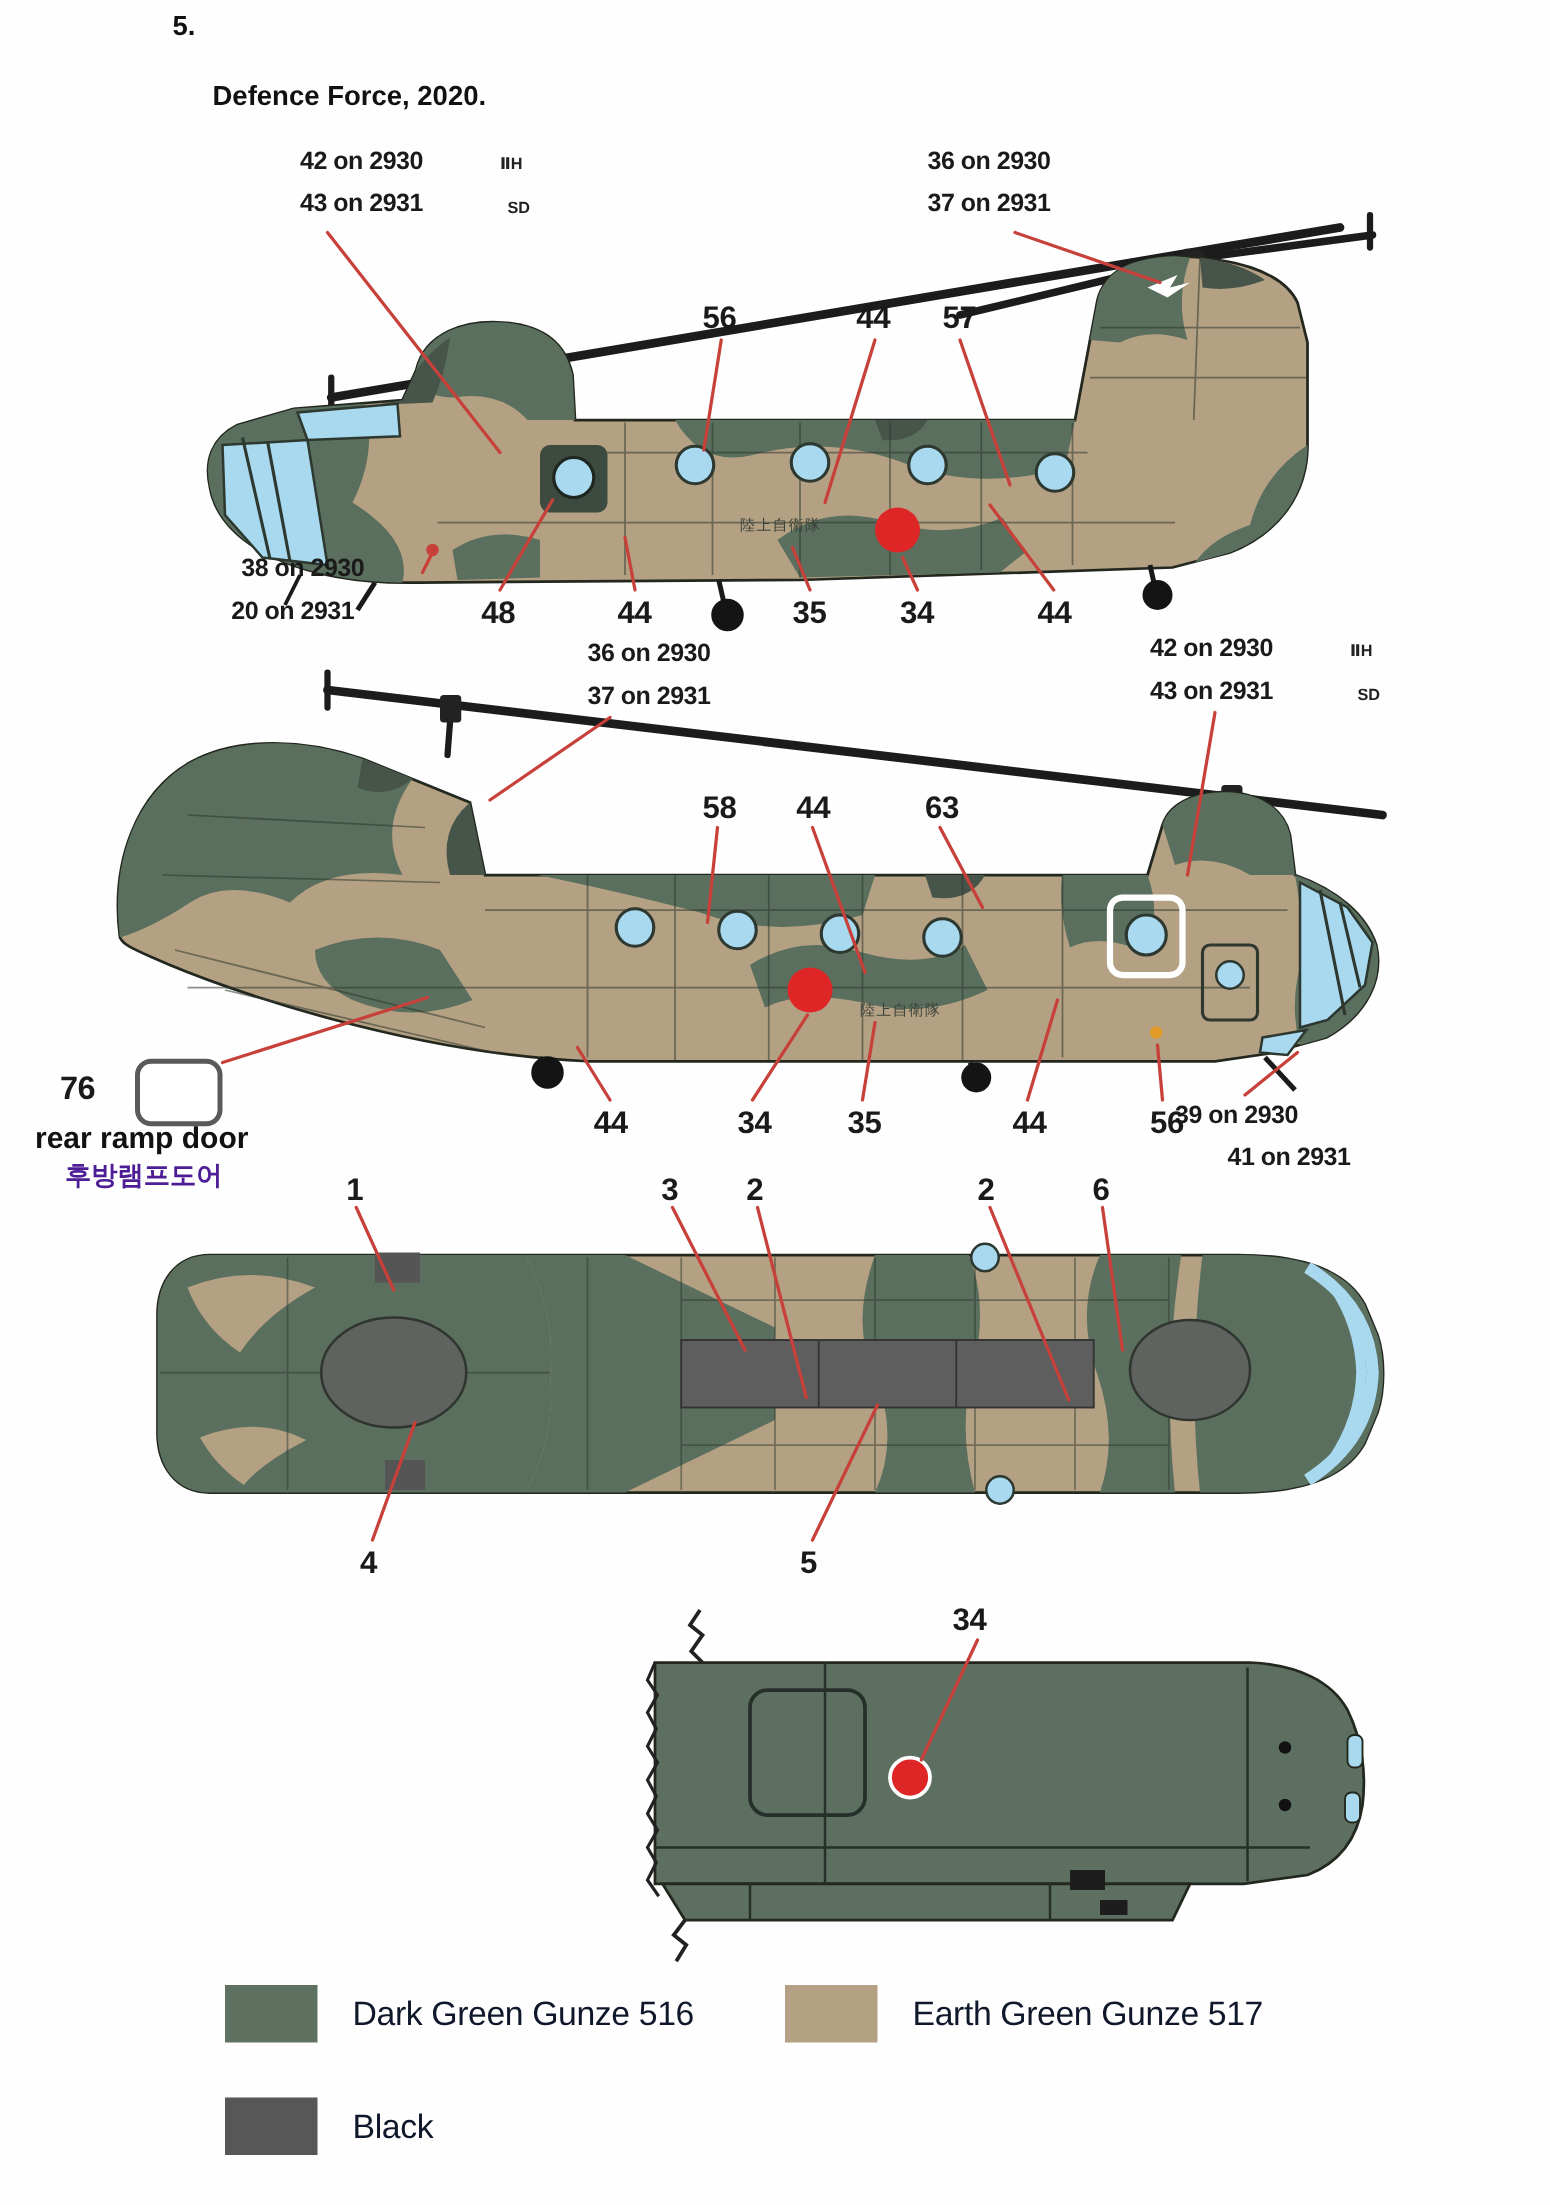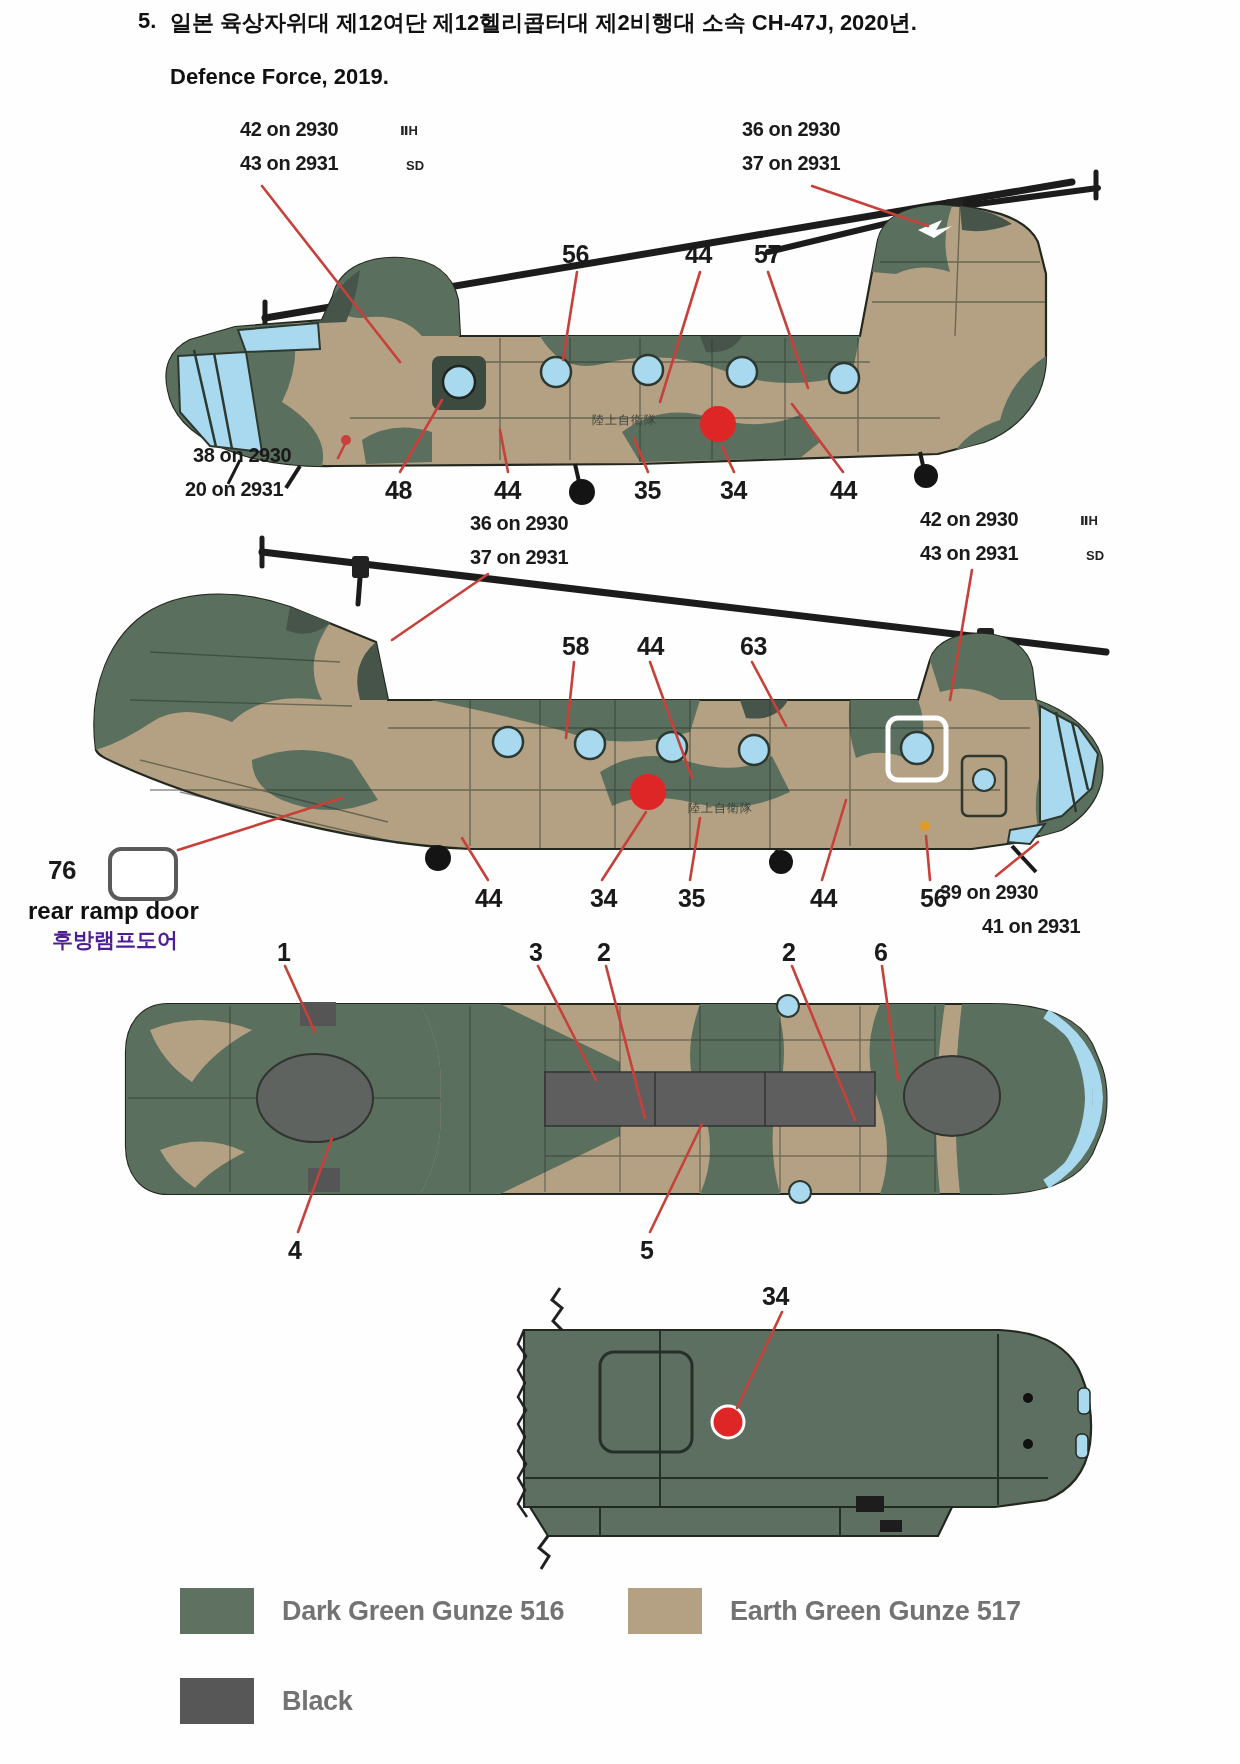--- a/index.html
+++ b/index.html
@@ -10,21 +10,21 @@
   .decal{font-size:20px;}
   .tag{position:absolute;font-weight:700;font-size:13px;color:#222;white-space:nowrap;}
   .hdr{position:absolute;font-weight:700;font-size:22px;color:#111;white-space:nowrap;}
   .ramp-en{position:absolute;font-weight:700;font-size:24px;color:#111;white-space:nowrap;}
   .ramp-ko{position:absolute;font-weight:600;font-size:21px;color:#4c1d95;font-family:"Liberation Serif","DejaVu Serif",serif;white-space:nowrap;}
   .ramp-box{position:absolute;width:62px;height:46px;border:4px solid #5a5a5a;border-radius:13px;background:#fff;}
   .sw{position:absolute;width:74px;height:46px;}
   .sw-green{background:#5f7261;}
   .sw-earth{background:#b4a183;}
   .sw-black{background:#575757;}
-  .leg-lab{position:absolute;font-size:27px;font-weight:700;color:#737373;white-space:nowrap;letter-spacing:-0.3px;}
+  .leg-lab{position:absolute;font-size:27px;font-weight:400;color:#0f172a;white-space:nowrap;letter-spacing:-0.3px;}
 </style>
 </head>
 <body>
 
 <div id="page">
 
   <svg width="1240" height="1764" viewBox="0 0 1240 1764">
 
     <g>
 
@@ -273,22 +273,21 @@
       <line x1="882" y1="966" x2="898" y2="1080"></line>
       <line x1="298" y1="1232" x2="332" y2="1138"></line>
       <line x1="650" y1="1232" x2="702" y2="1124"></line>
 
       <line x1="782" y1="1312" x2="737" y2="1408"></line>
     </g>
     <circle cx="346" cy="440" r="5" fill="#c7403a"></circle>
   </svg>
 
   <div class="hdr" style="left:138px;top:8px;">5.</div>
-  <div class="hdr" style="left:170px;top:8px;">일본 육상자위대 제12여단 제12헬리콥터대 제2비행대 소속 CH-47J, 2020년.</div>
-  <div class="hdr" style="left:170px;top:64px;">Defence Force, 2019.</div>
+  <div class="hdr" style="left:170px;top:64px;">Defence Force, 2020.</div>
 
   <div class="lab decal" style="left:240px;top:118px;">42 on 2930</div>
   <div class="tag" style="left:400px;top:123px;">ⅡH</div>
   <div class="lab decal" style="left:240px;top:152px;">43 on 2931</div>
   <div class="tag" style="left:406px;top:158px;">SD</div>
 
   <div class="lab decal" style="left:742px;top:118px;">36 on 2930</div>
   <div class="lab decal" style="left:742px;top:152px;">37 on 2931</div>
 
   <div class="lab" style="left:562px;top:240px;">56</div>

